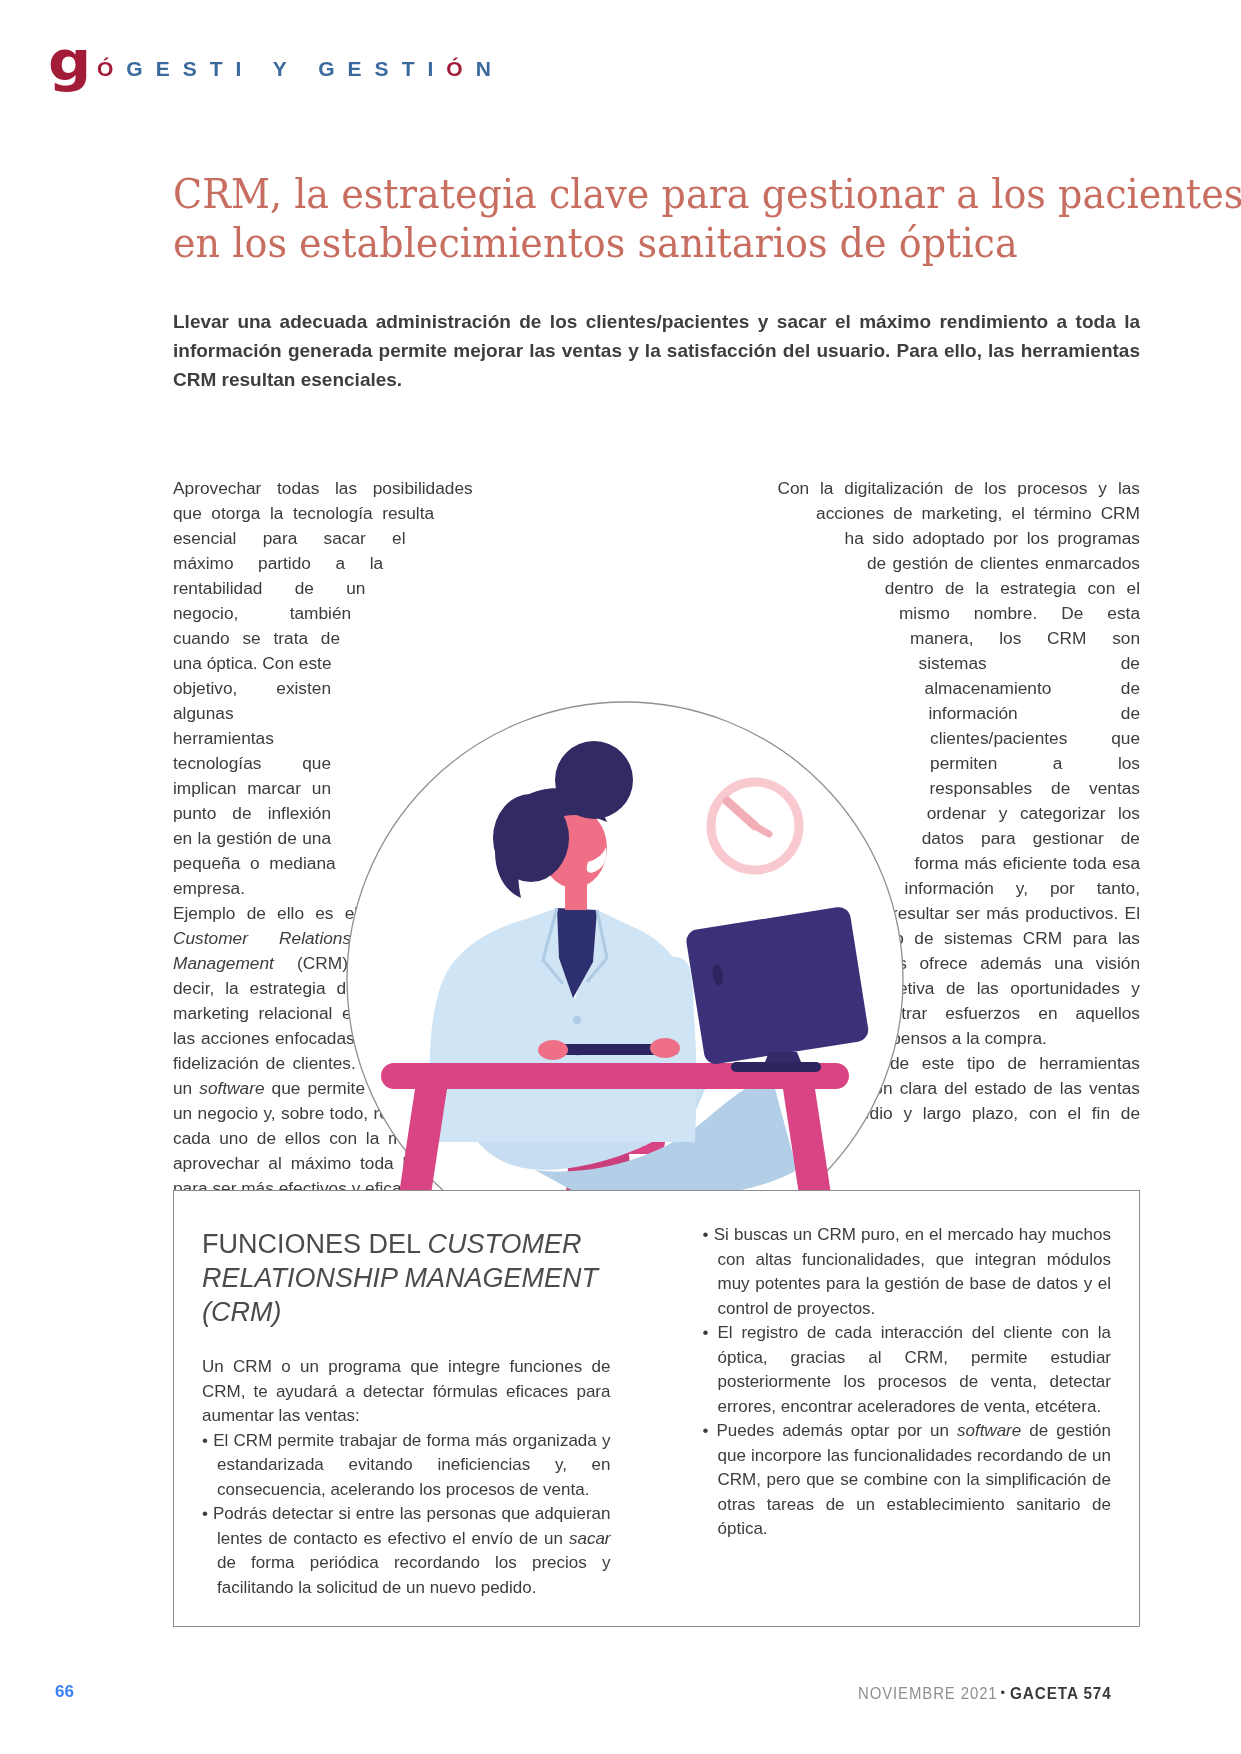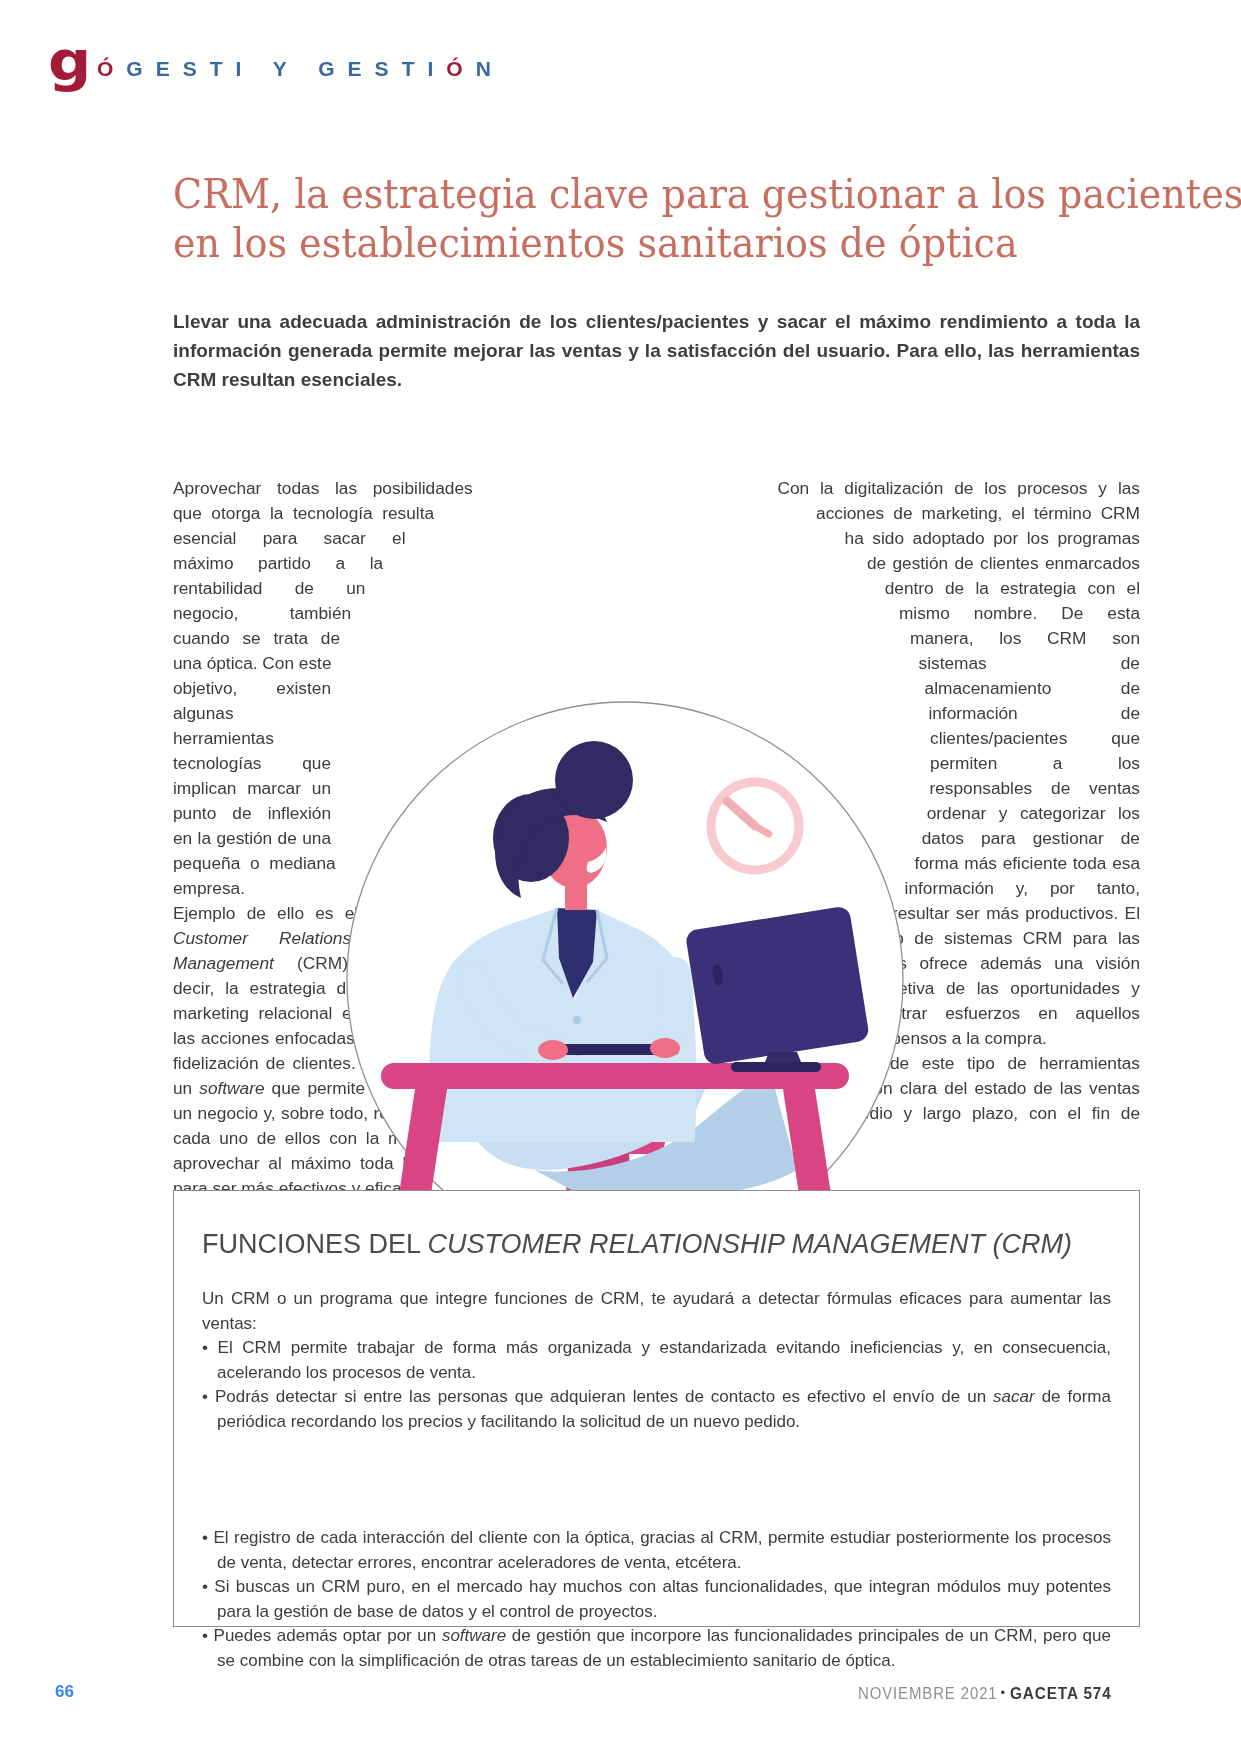--- a/index.html
+++ b/index.html
@@ -44,21 +44,21 @@
   .wrap-r{
     float:left; width:265px; height:488px; margin-top:225px;
     shape-outside:circle(281px at -75px 281px); shape-margin:10px;
   }
   
   .illus{position:absolute; left:345px; top:700px; width:560px; height:490px;}
   
   .fbox{
     position:absolute; left:173px; top:1190px; width:967px; height:437px;
     box-sizing:border-box; border:1px solid #8c8c8c; background:#fff;
-    padding:32px 28px 0 28px; display:flex; gap:92px;flex-direction:column;
+    padding:32px 28px 0 28px; display:flex; gap:92px;
   }
   .fbox .bcol{flex:1; font-size:17px; line-height:24.5px; text-align:justify;}
   .fbox-heading{
     font-size:27px; line-height:34px; color:#4b4b4b; font-weight:400;
     margin:4px 0 26px 0; text-align:left;
   }
   .fbox-intro{margin:0 0 0 0;}
   .bullet{margin:0; padding-left:15px; text-indent:-15px;}
   .bullet::before{content:"\2022\00a0";}
   
@@ -161,22 +161,22 @@
   </svg>
 
   <div class="fbox">
     <div class="bcol">
       <h2 class="fbox-heading"><span>FUNCIONES DEL </span><i>CUSTOMER RELATIONSHIP MANAGEMENT (CRM)</i></h2>
       <p class="fbox-intro">Un CRM o un programa que integre funciones de CRM, te ayudará a detectar fórmulas eficaces para aumentar las ventas:</p>
       <p class="bullet"><span>El CRM permite trabajar de forma más organizada y estandarizada evitando ineficiencias y, en consecuencia, acelerando los procesos de venta.</span></p>
       <p class="bullet"><span>Podrás detectar si entre las personas que adquieran lentes de contacto es efectivo el envío de un </span><i>sacar</i><span> de forma periódica recordando los precios y facilitando la solicitud de un nuevo pedido.</span></p>
     </div>
     <div class="bcol">
+      <p class="bullet"><span>Si buscas un CRM puro, en el mercado hay muchos con altas funcionalidades, que integran módulos muy potentes para la gestión de base de datos y el control de proyectos.</span></p>
       <p class="bullet"><span>El registro de cada interacción del cliente con la óptica, gracias al CRM, permite estudiar posteriormente los procesos de venta, detectar errores, encontrar aceleradores de venta, etcétera.</span></p>
-      <p class="bullet"><span>Si buscas un CRM puro, en el mercado hay muchos con altas funcionalidades, que integran módulos muy potentes para la gestión de base de datos y el control de proyectos.</span></p>
-      <p class="bullet"><span>Puedes además optar por un </span><i>software</i><span> de gestión que incorpore las funcionalidades principales de un CRM, pero que se combine con la simplificación de otras tareas de un establecimiento sanitario de óptica.</span></p>
+      <p class="bullet"><span>Puedes además optar por un </span><i>software</i><span> de gestión que incorpore las funcionalidades recordando de un CRM, pero que se combine con la simplificación de otras tareas de un establecimiento sanitario de óptica.</span></p>
     </div>
   </div>
 
   <div class="page-number">66</div>
   <div class="footer-right"><span class="footer-issue">NOVIEMBRE 2021</span><span class="footer-sep">•</span><span class="footer-mag">GACETA 574</span></div>
 
 </div>
 
 </body></html>

